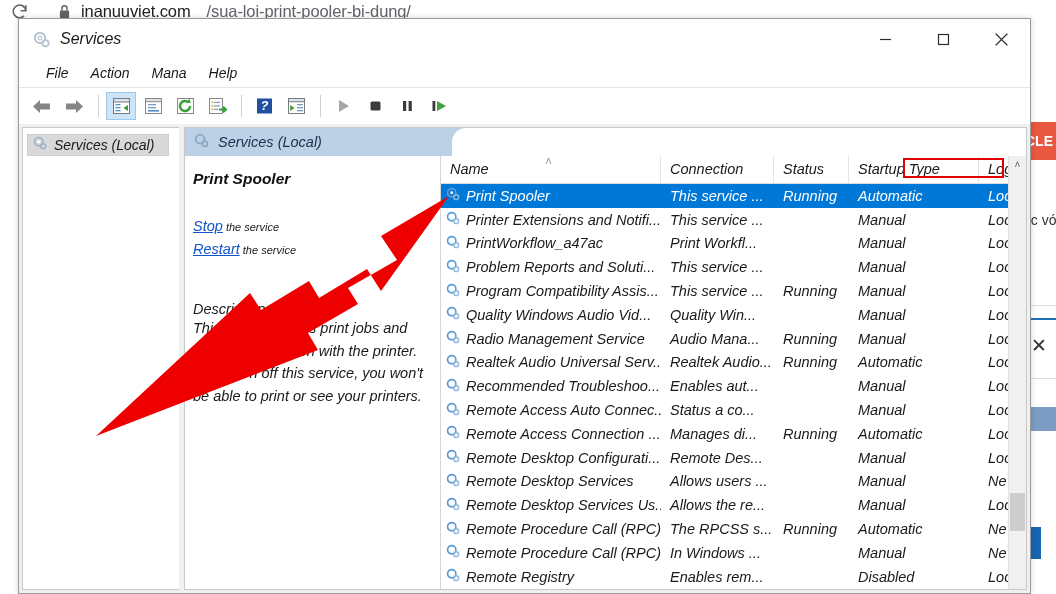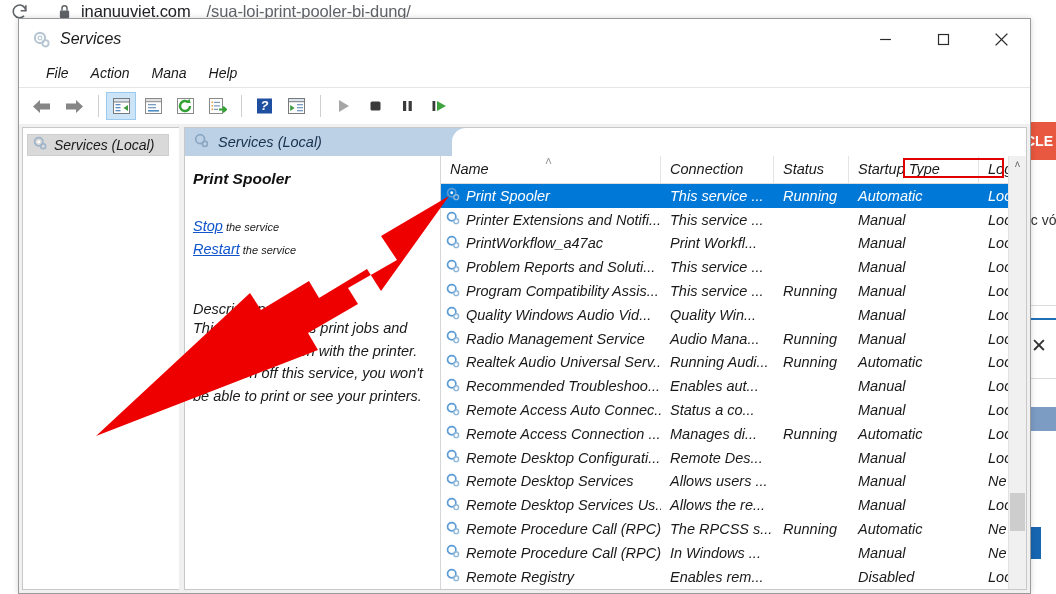--- a/index.html
+++ b/index.html
@@ -747,21 +747,21 @@
                 </div>
                 <div class="list-row">
                   <div class="cell name" style="width: 220px;">
                     <span><svg class="gear-ico" viewBox="0 0 20 20">
                         <circle cx="8.4" cy="8.4" r="5.2" fill="none" stroke="#5b9bd5" stroke-width="2.1"></circle>
                         <circle cx="8.4" cy="8.4" r="1.8" fill="#ffffff"></circle>
                         <circle cx="14" cy="14" r="3" fill="none" stroke="#8fb8da" stroke-width="1.8"></circle>
                       </svg></span>
                     <span class="name-txt">Realtek Audio Universal Serv...</span>
                   </div>
-                  <div class="cell" style="width: 113px;">Running Audi...</div>
+                  <div class="cell" style="width: 113px;">Realtek Audio...</div>
                   <div class="cell" style="width: 75px;">Running</div>
                   <div class="cell" style="width: 130px;">Automatic</div>
                   <div class="cell" style="width: 40px;">Loc</div>
                 </div>
                 <div class="list-row">
                   <div class="cell name" style="width: 220px;">
                     <span><svg class="gear-ico" viewBox="0 0 20 20">
                         <circle cx="8.4" cy="8.4" r="5.2" fill="none" stroke="#5b9bd5" stroke-width="2.1"></circle>
                         <circle cx="8.4" cy="8.4" r="1.8" fill="#ffffff"></circle>
                         <circle cx="14" cy="14" r="3" fill="none" stroke="#8fb8da" stroke-width="1.8"></circle>

